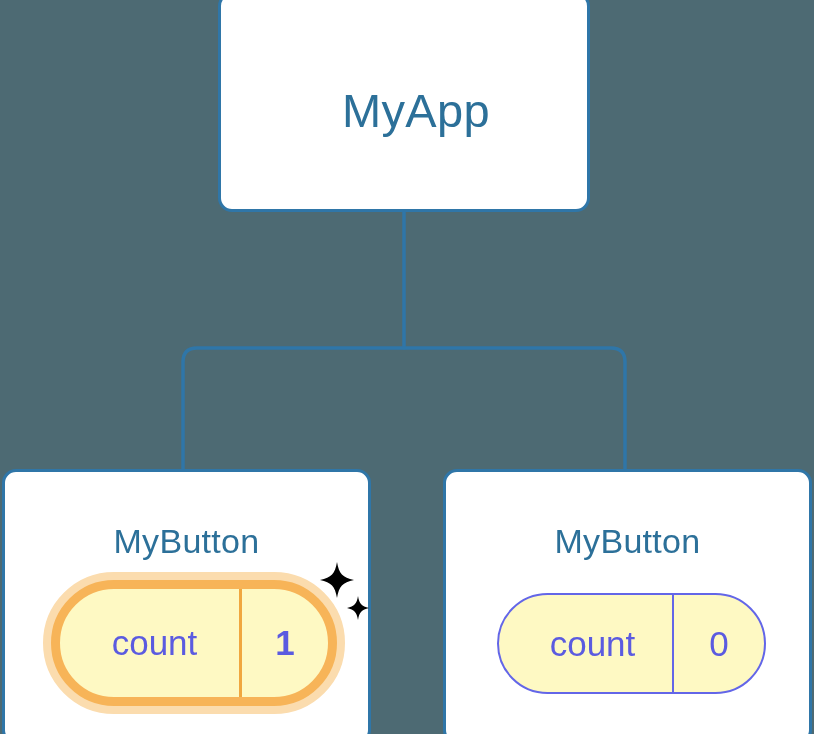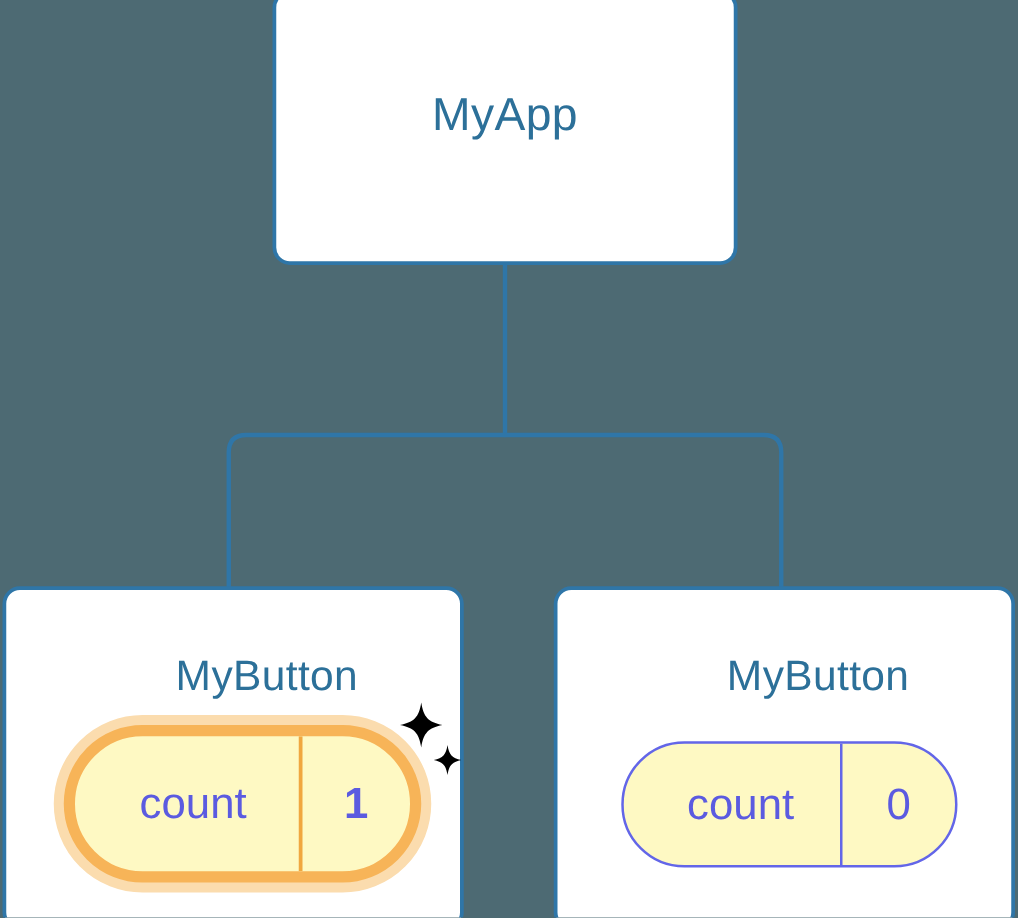--- a/index.html
+++ b/index.html
@@ -63,28 +63,28 @@
     position: absolute;
     left: 0;
     width: 100%;
     text-align: center;
     color: #2c7099;
     font-weight: 400;
     letter-spacing: 0.3px;
     white-space: nowrap;
   }
   .node-root .node-title {
-    top: 76px;
-    font-size: 37px;
+    top: 88px;
+    font-size: 47px;
+    margin-left: 12px;
   }
   .node-left .node-title,
   .node-right .node-title {
     top: 50px;
     font-size: 34px;
-    margin-left: 27px;
   }
 
   
   .state-pill {
     position: absolute;
     display: flex;
     align-items: stretch;
     box-sizing: border-box;
     background: #fef9c3;
   }

